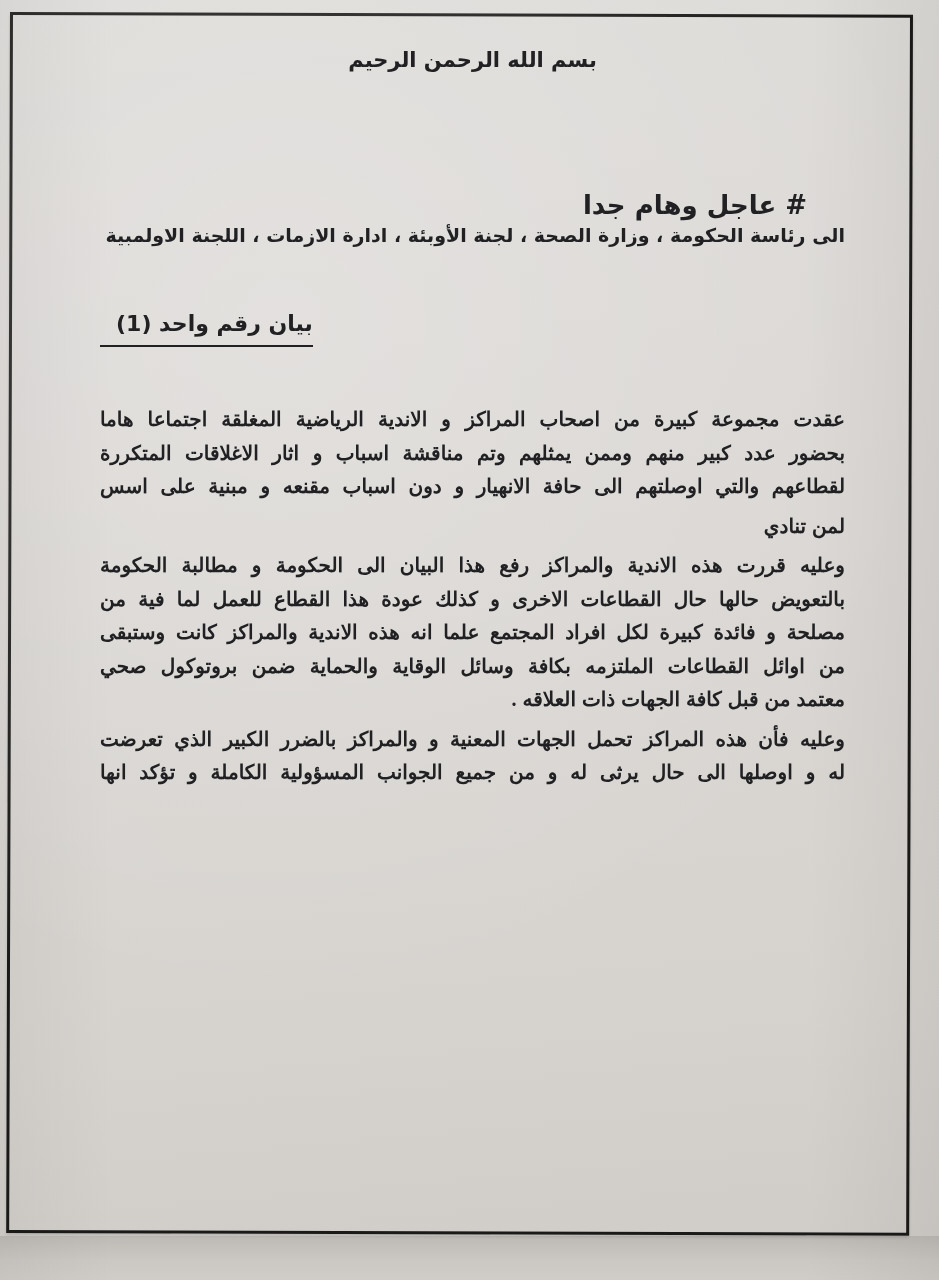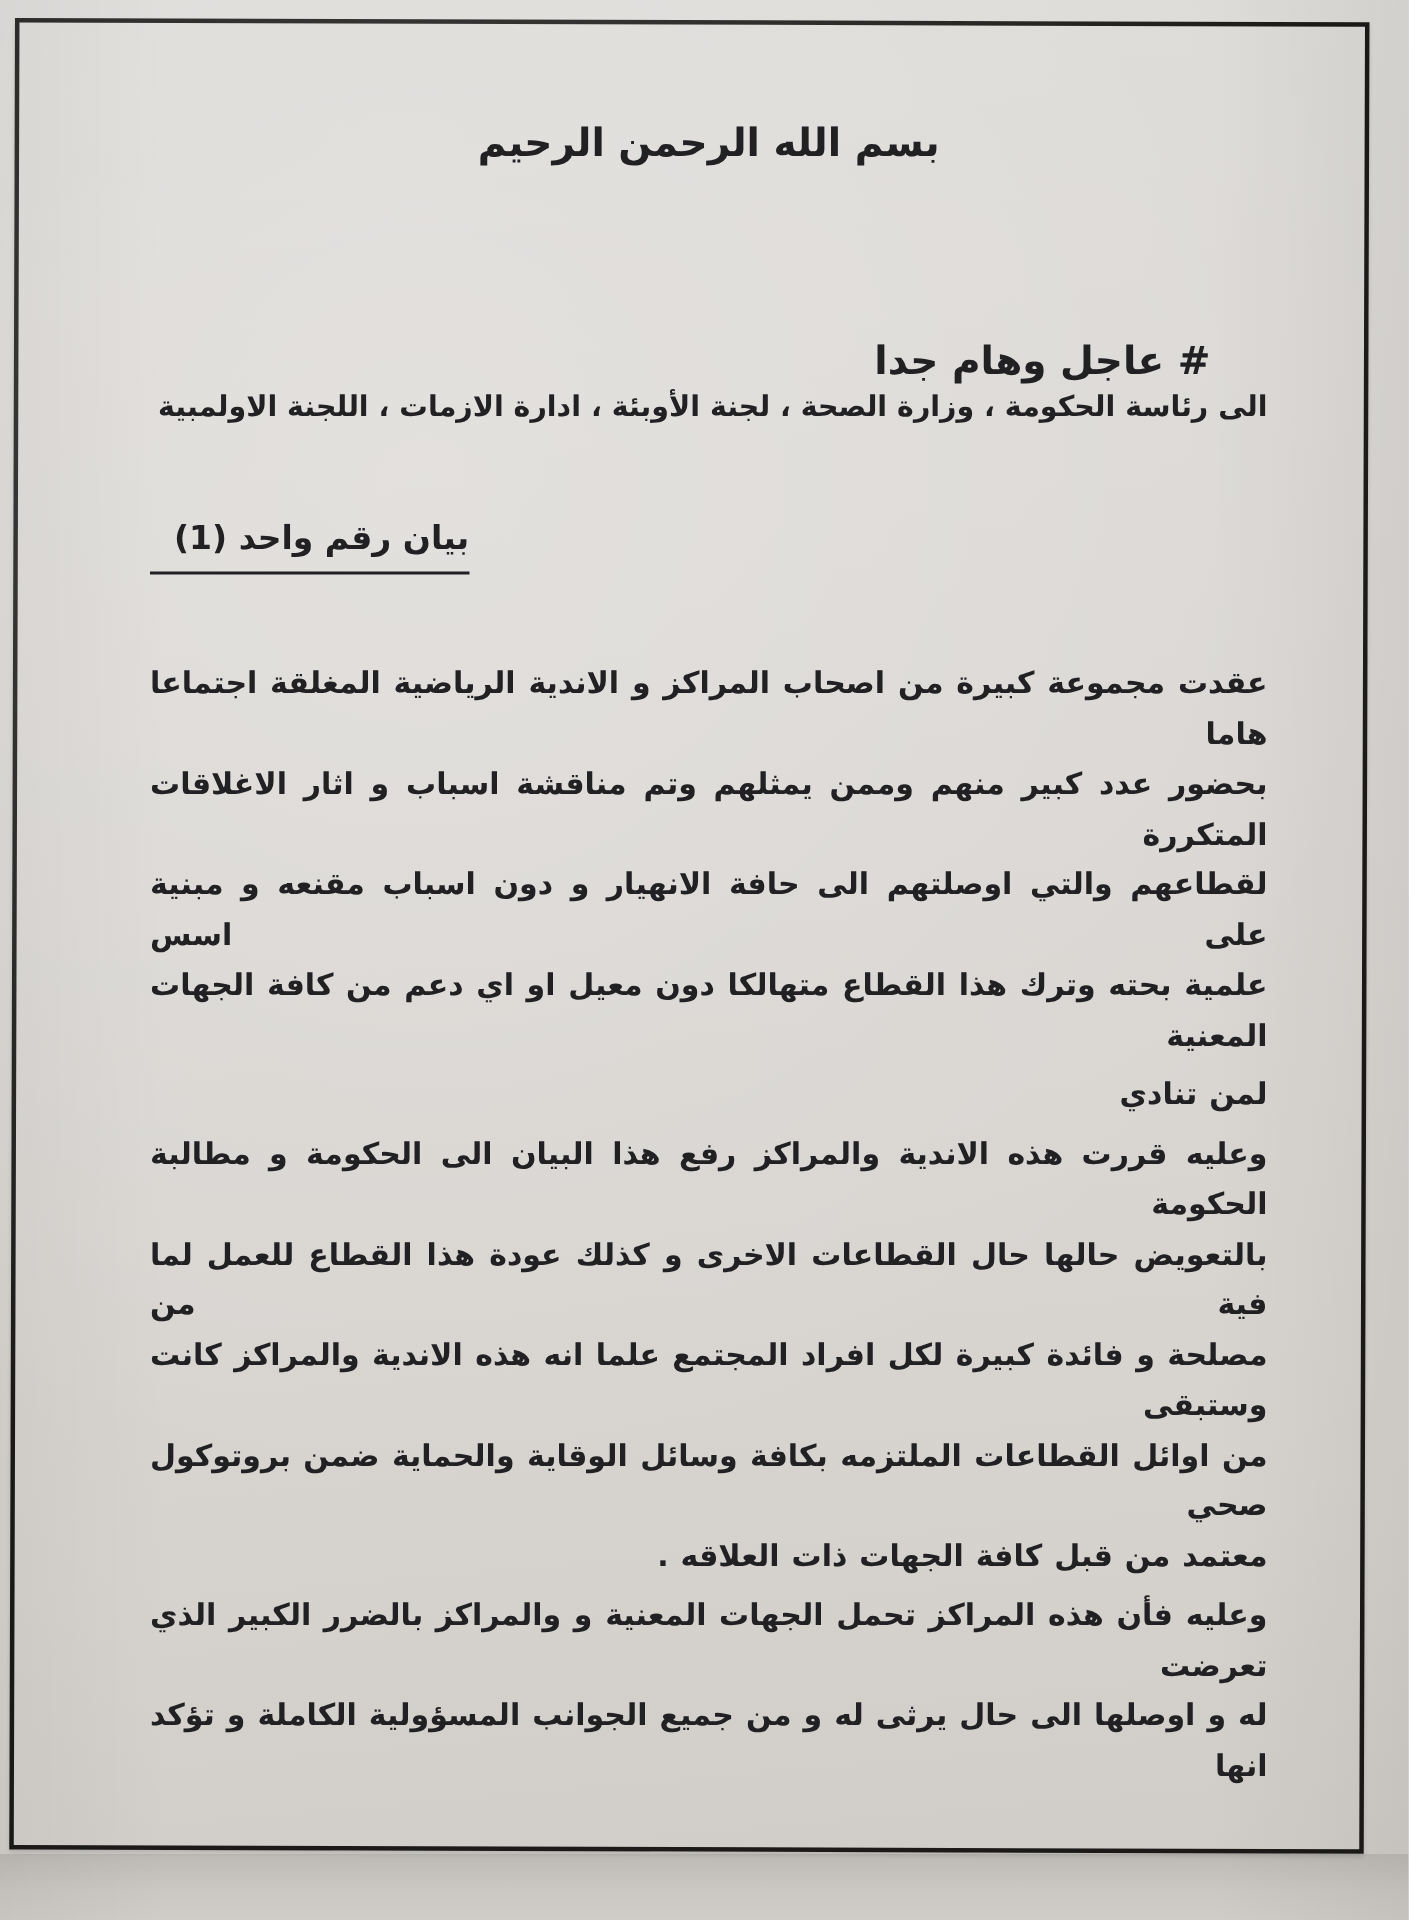--- a/index.html
+++ b/index.html
@@ -52,23 +52,23 @@
     position: absolute;
     top: 0;
     right: 94px;
     left: 100px;
     z-index: 4;
     color: #212124;
     font-weight: bold;
     direction: rtl;
   }
   .basmala {
-    margin-top: 76px;
+    margin-top: 40px;
     text-align: center;
-    font-size: 26px;
+    font-size: 21px;
     line-height: 40px;
     letter-spacing: 0.5px;
   }
   .urgent {
     margin-top: 110px;
     padding-inline-start: 38px; 
     text-align: right;
     font-size: 26px;
     line-height: 30px;
   }
@@ -87,21 +87,21 @@
     line-height: 32px;
     border-bottom: 2.5px solid #212124;
     padding-bottom: 5px;
     padding-inline-end: 16px; 
   }
   .body-text {
     margin-top: 56px;
     font-size: 20px;
     line-height: 33.5px;
   }
-  .body-para { margin-bottom: 6px; }
+  .body-para { margin-bottom: 6px; font-family: Liberation Serif, serif; }
   .line {
     text-align: justify;
     text-align-last: justify;
     word-spacing: 1px;
   }
   .line.last { text-align-last: right; }
 </style>
 </head>
 <body>
 
@@ -122,21 +122,20 @@
     <div class="stmt-title-wrap">
       <h2 class="stmt-title">بيان رقم واحد (1)</h2>
     </div>
 
     <div class="body-text">
 
       <div class="body-para">
         <div class="line">عقدت مجموعة كبيرة من اصحاب المراكز و الاندية الرياضية المغلقة اجتماعا هاما</div>
         <div class="line">بحضور عدد كبير منهم وممن يمثلهم وتم مناقشة اسباب و اثار الاغلاقات المتكررة</div>
         <div class="line">لقطاعهم والتي اوصلتهم الى حافة الانهيار  و دون اسباب مقنعه و مبنية على اسس</div>
-        <div class="line last">علمية بحته وترك هذا القطاع متهالكا دون معيل او اي دعم من كافة الجهات المعنية</div>
       </div>
 
       <div class="body-para">
         <div class="line last">لمن تنادي</div>
       </div>
 
       <div class="body-para">
         <div class="line">وعليه قررت هذه الاندية والمراكز  رفع هذا البيان الى الحكومة و مطالبة الحكومة</div>
         <div class="line">بالتعويض حالها حال القطاعات الاخرى و كذلك عودة هذا القطاع للعمل لما فية من</div>
         <div class="line">مصلحة و فائدة كبيرة لكل افراد المجتمع علما انه هذه الاندية والمراكز كانت وستبقى</div>

